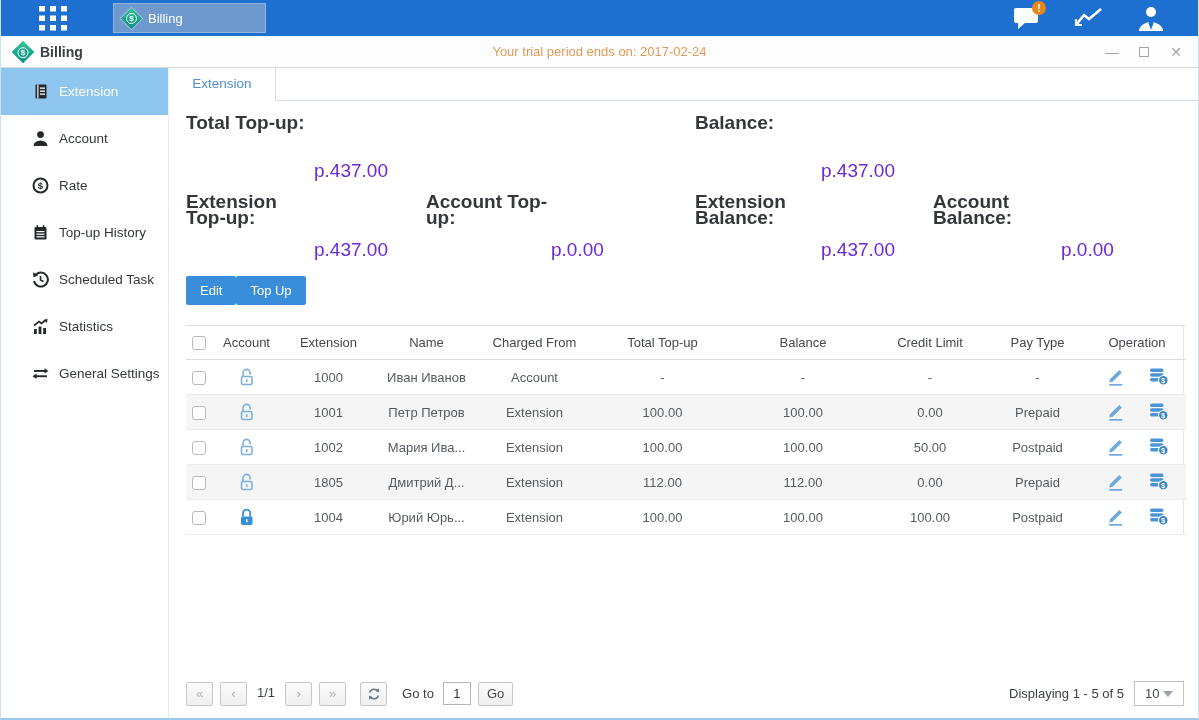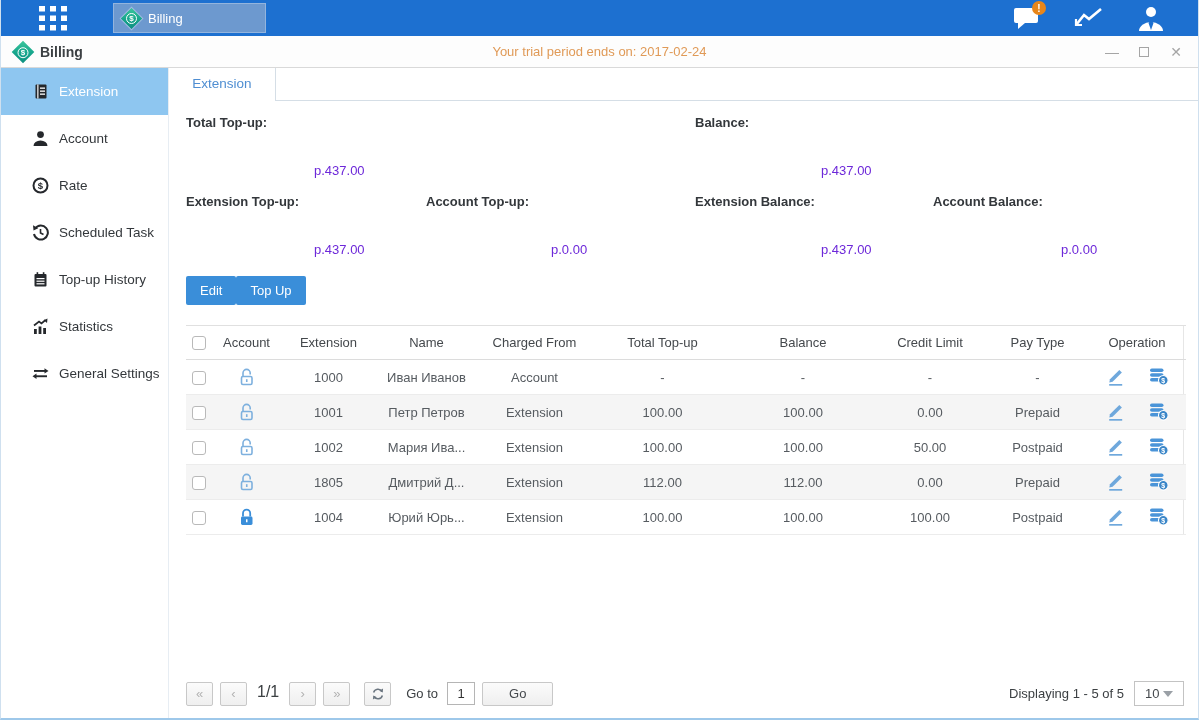--- a/index.html
+++ b/index.html
@@ -69,21 +69,21 @@
   .tabstrip { height:33px; border-bottom:1px solid #d5dee6; flex:none; }
   .tab {
     display:inline-block; width:107px; height:33px; line-height:32px; text-align:center;
     background:#fff; border-right:1px solid #d5dee6; color:#4f8ed2; font-size:13.5px;
     margin-bottom:-1px; cursor:pointer;
   }
 
   .summary {
     margin:14px 14px 0 17px;
     display:grid; grid-template-columns:128px 112px 125px 144px 126px 112px 128px 1fr;
-    row-gap:15px; font-size:13px; line-height:16px;
+    row-gap:15px; font-size:19px; line-height:16px;
   }
   .summary .lab { font-weight:bold; color:#33373b; }
   .summary .val { color:#6d28d9;margin-top:48px; }
   .c1{grid-column:1} .c2{grid-column:2} .c3{grid-column:3} .c4{grid-column:4}
   .c5{grid-column:5} .c6{grid-column:6} .c7{grid-column:7} .c8{grid-column:8}
   .r1{grid-row:1} .r2{grid-row:2}
 
   .btnrow { margin:18px 0 0 17px; display:flex; }
   .btn-primary {
     background:var(--accent-blue,#3a8ed9); color:#fff; border:none; font-size:13px;
@@ -108,28 +108,28 @@
 
   
   .footer {
     margin-top:auto; padding:0 14px 12px 17px; display:flex; align-items:center; flex:none;
   }
   .pgbtn {
     width:27px; height:24px; border:1px solid #c8c8c8; border-radius:2px;
     background:linear-gradient(#fbfbfb,#efefef); color:#b3b3b3; font-size:13px;
     display:inline-flex; align-items:center; justify-content:center; cursor:pointer; margin-right:7px;
   }
-  .pgtext { font-size:16px; color:#3c4043; margin:0 10px 3px 3px; }
+  .pgtext { font-size:13px; color:#3c4043; margin:0 10px 3px 3px; }
   .goto-label { font-size:13px; color:#3c4043; margin:0 9px 0 8px; }
   .goto-input {
     width:28px; height:23px; border:1px solid #b5b5b5; font-size:13px; text-align:center;
     font-family:inherit; color:#333; margin-right:7px;
   }
   .go-btn {
-    height:24px; padding:0 26px; border:1px solid #c8c8c8; border-radius:2px;
+    height:24px; padding:0 8px; border:1px solid #c8c8c8; border-radius:2px;
     background:linear-gradient(#fbfbfb,#efefef); font-size:13px; color:#44484c;
     font-family:inherit; cursor:pointer;
   }
   .displaying { margin-left:auto; font-size:13px; color:#3c4043; }
   .pagesize {
     margin-left:10px; width:50px; height:25px; border:1px solid #c3c3c3; background:#fff;
     display:inline-flex; align-items:center; padding:0 10px; cursor:pointer; justify-content:space-between;
   }
   .pagesize .num { font-size:13px; color:#44484c; }
   .caret { width:0; height:0; border-left:5px solid transparent; border-right:5px solid transparent; border-top:6px solid #9aa0a6; }
@@ -229,39 +229,39 @@
             <svg width="17" height="17" viewBox="0 0 17 17">
               <circle cx="8.5" cy="8.5" r="7" fill="none" stroke="#25282c" stroke-width="2"></circle>
               <text x="8.5" y="12" text-anchor="middle" font-size="9.5" font-weight="bold" fill="#25282c" font-family="Liberation Sans,sans-serif">$</text>
             </svg>
           </span>
           <span>Rate</span>
         </div>
         <div class="side-item">
           <span class="ic">
             <svg width="17" height="17" viewBox="0 0 17 17">
-              <path d="M3.2 4.4 A7 7 0 1 1 2 10" fill="none" stroke="#25282c" stroke-width="2"></path>
-              <polygon points="1,1.2 1.5,6.4 6.2,4.2" fill="#25282c"></polygon>
-              <polyline points="8.5,5 8.5,9 11.5,10.5" fill="none" stroke="#25282c" stroke-width="1.6"></polyline>
-            </svg>
-          </span>
-          <span>Scheduled Task</span>
-        </div>
-        <div class="side-item">
-          <span class="ic">
-            <svg width="17" height="17" viewBox="0 0 17 17">
               <rect x="2.5" y="3" width="12" height="12.5" rx="1" fill="#25282c"></rect>
               <rect x="4.6" y="1.2" width="1.6" height="3.6" fill="#25282c"></rect>
               <rect x="10.8" y="1.2" width="1.6" height="3.6" fill="#25282c"></rect>
               <rect x="4.5" y="7" width="8" height="1.2" fill="#fff"></rect>
               <rect x="4.5" y="9.6" width="8" height="1.2" fill="#fff"></rect>
               <rect x="4.5" y="12.2" width="8" height="1.2" fill="#fff"></rect>
             </svg>
           </span>
           <span>Top-up History</span>
+        </div>
+        <div class="side-item">
+          <span class="ic">
+            <svg width="17" height="17" viewBox="0 0 17 17">
+              <path d="M3.2 4.4 A7 7 0 1 1 2 10" fill="none" stroke="#25282c" stroke-width="2"></path>
+              <polygon points="1,1.2 1.5,6.4 6.2,4.2" fill="#25282c"></polygon>
+              <polyline points="8.5,5 8.5,9 11.5,10.5" fill="none" stroke="#25282c" stroke-width="1.6"></polyline>
+            </svg>
+          </span>
+          <span>Scheduled Task</span>
         </div>
         <div class="side-item">
           <span class="ic">
             <svg width="17" height="17" viewBox="0 0 17 17">
               <rect x="2" y="11" width="2.8" height="5" fill="#25282c"></rect>
               <rect x="6.6" y="8.5" width="2.8" height="7.5" fill="#25282c"></rect>
               <rect x="11.2" y="10" width="2.8" height="6" fill="#25282c"></rect>
               <polyline points="2,7.5 7,3.5 9.5,5.5 13.5,2" fill="none" stroke="#25282c" stroke-width="1.7"></polyline>
               <polygon points="15.5,0.5 15,5 11.8,2.2" fill="#25282c"></polygon>
             </svg>

